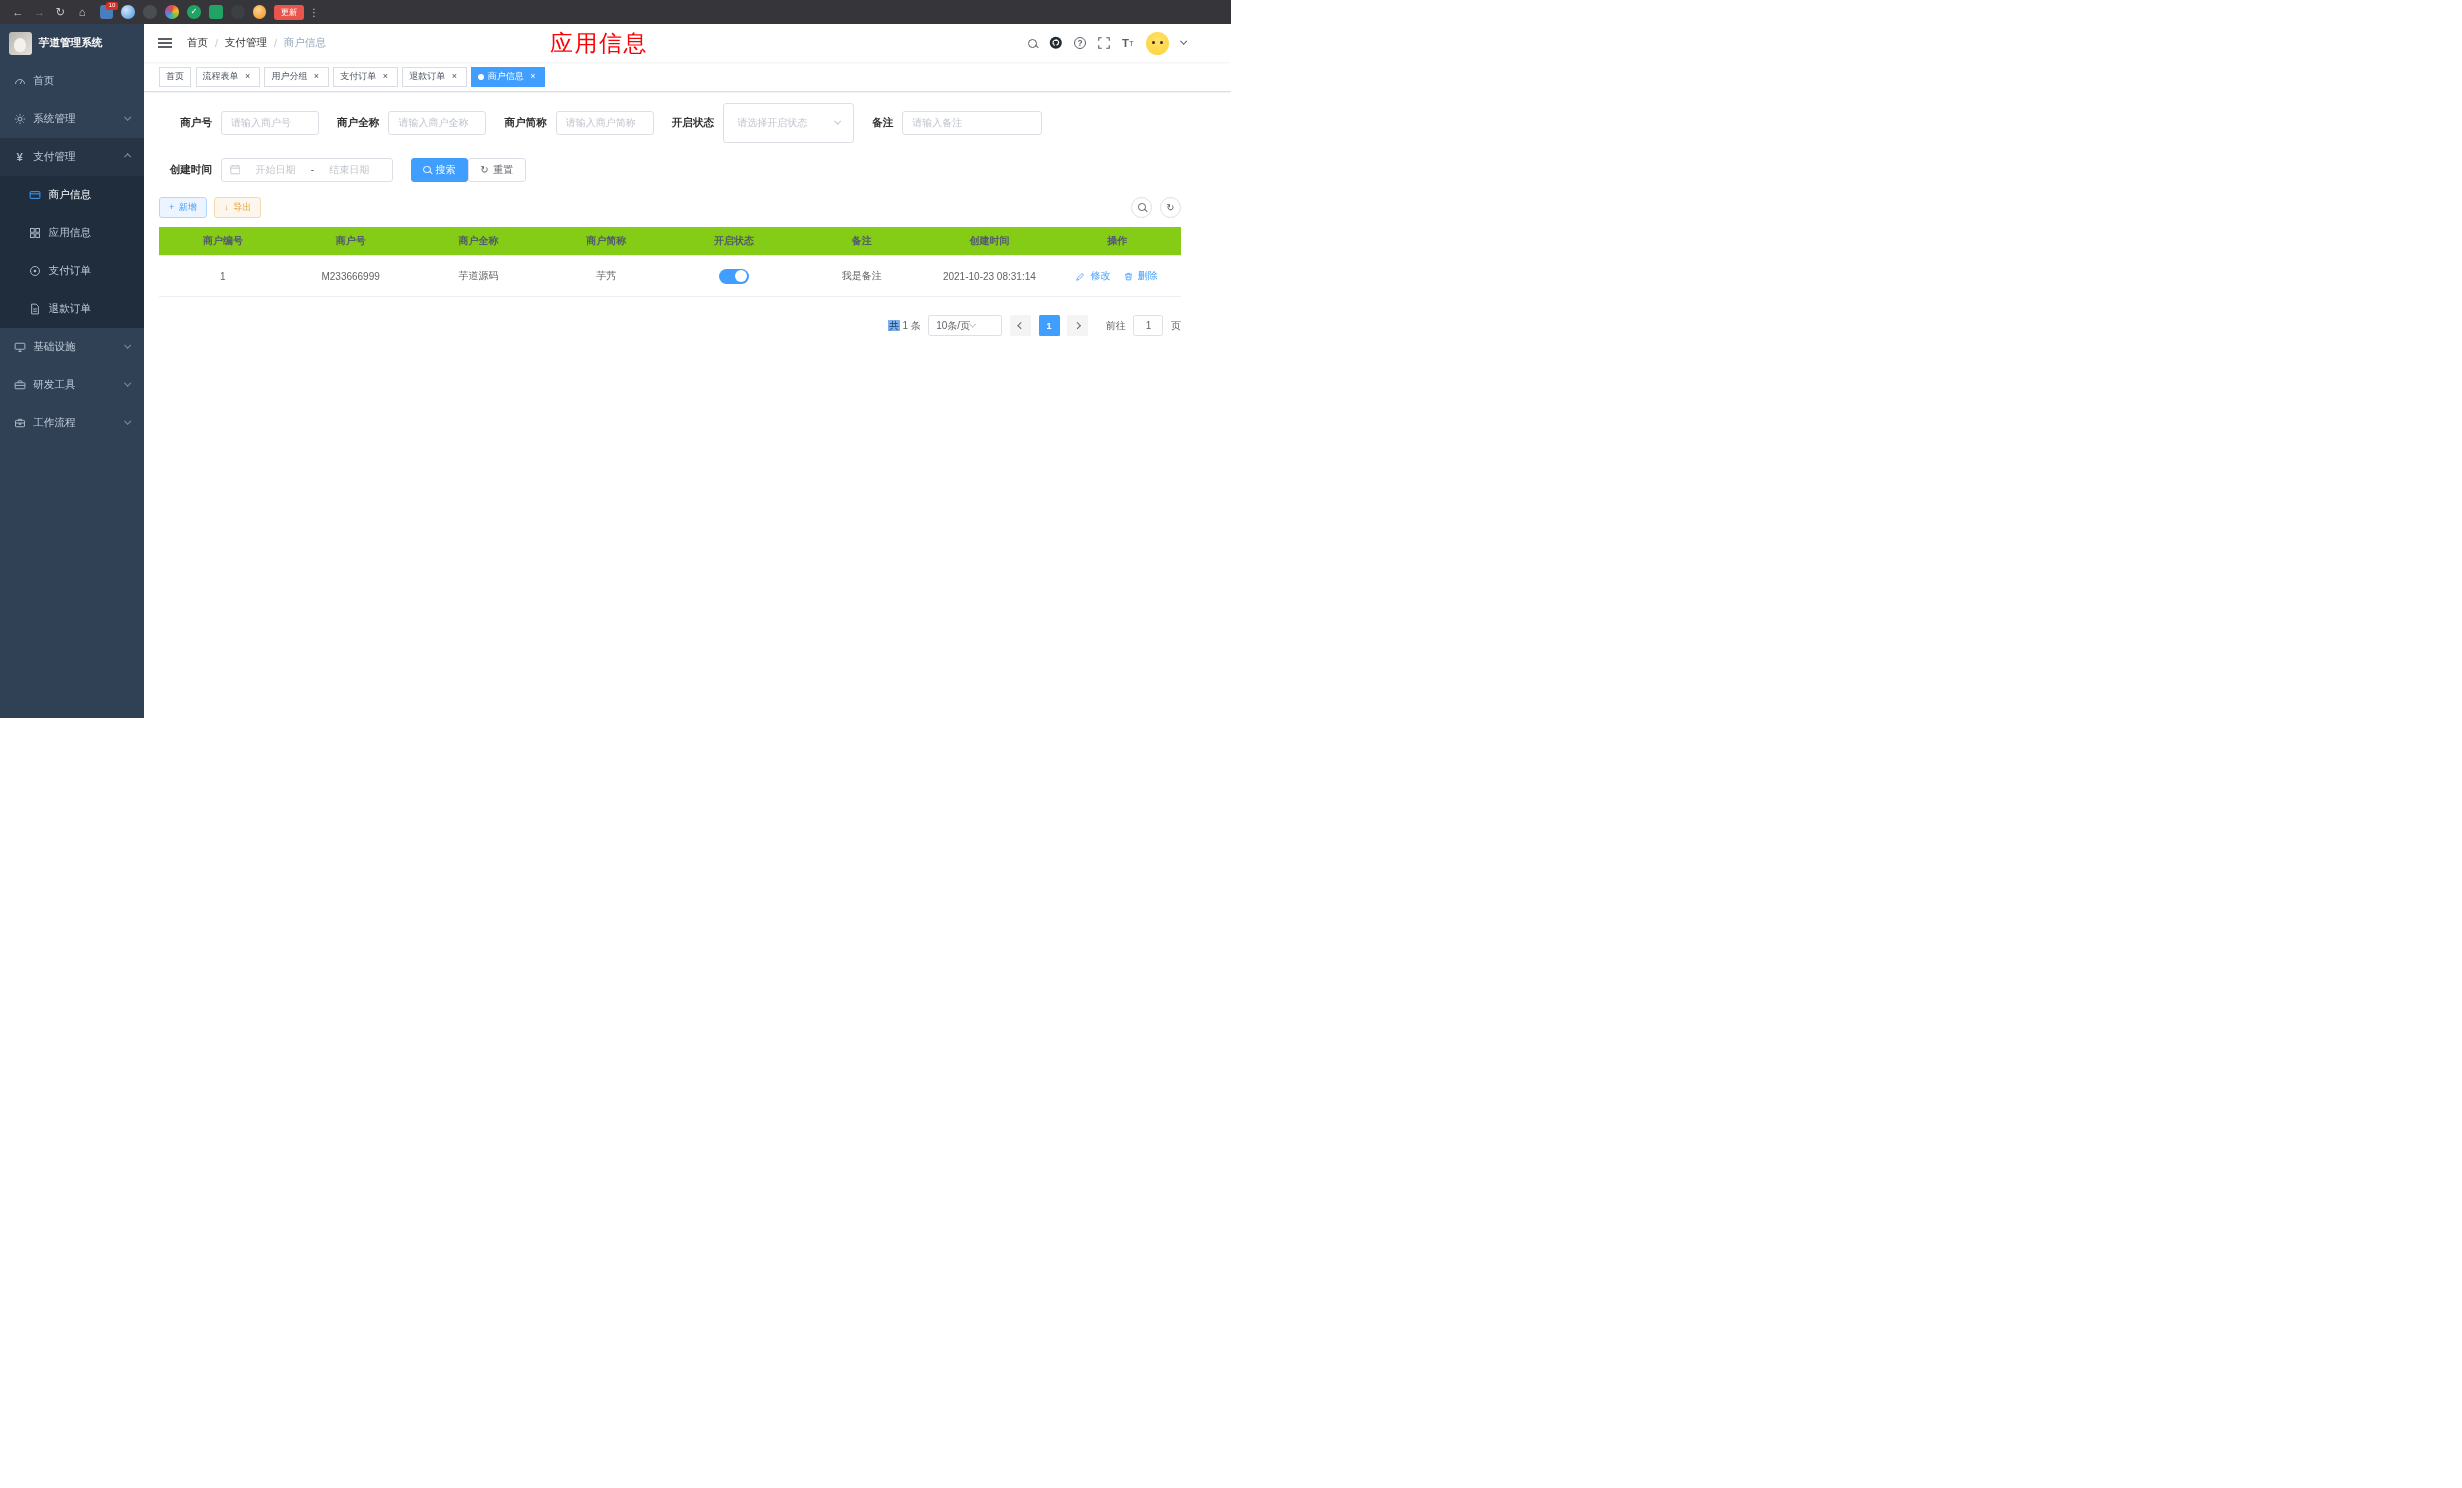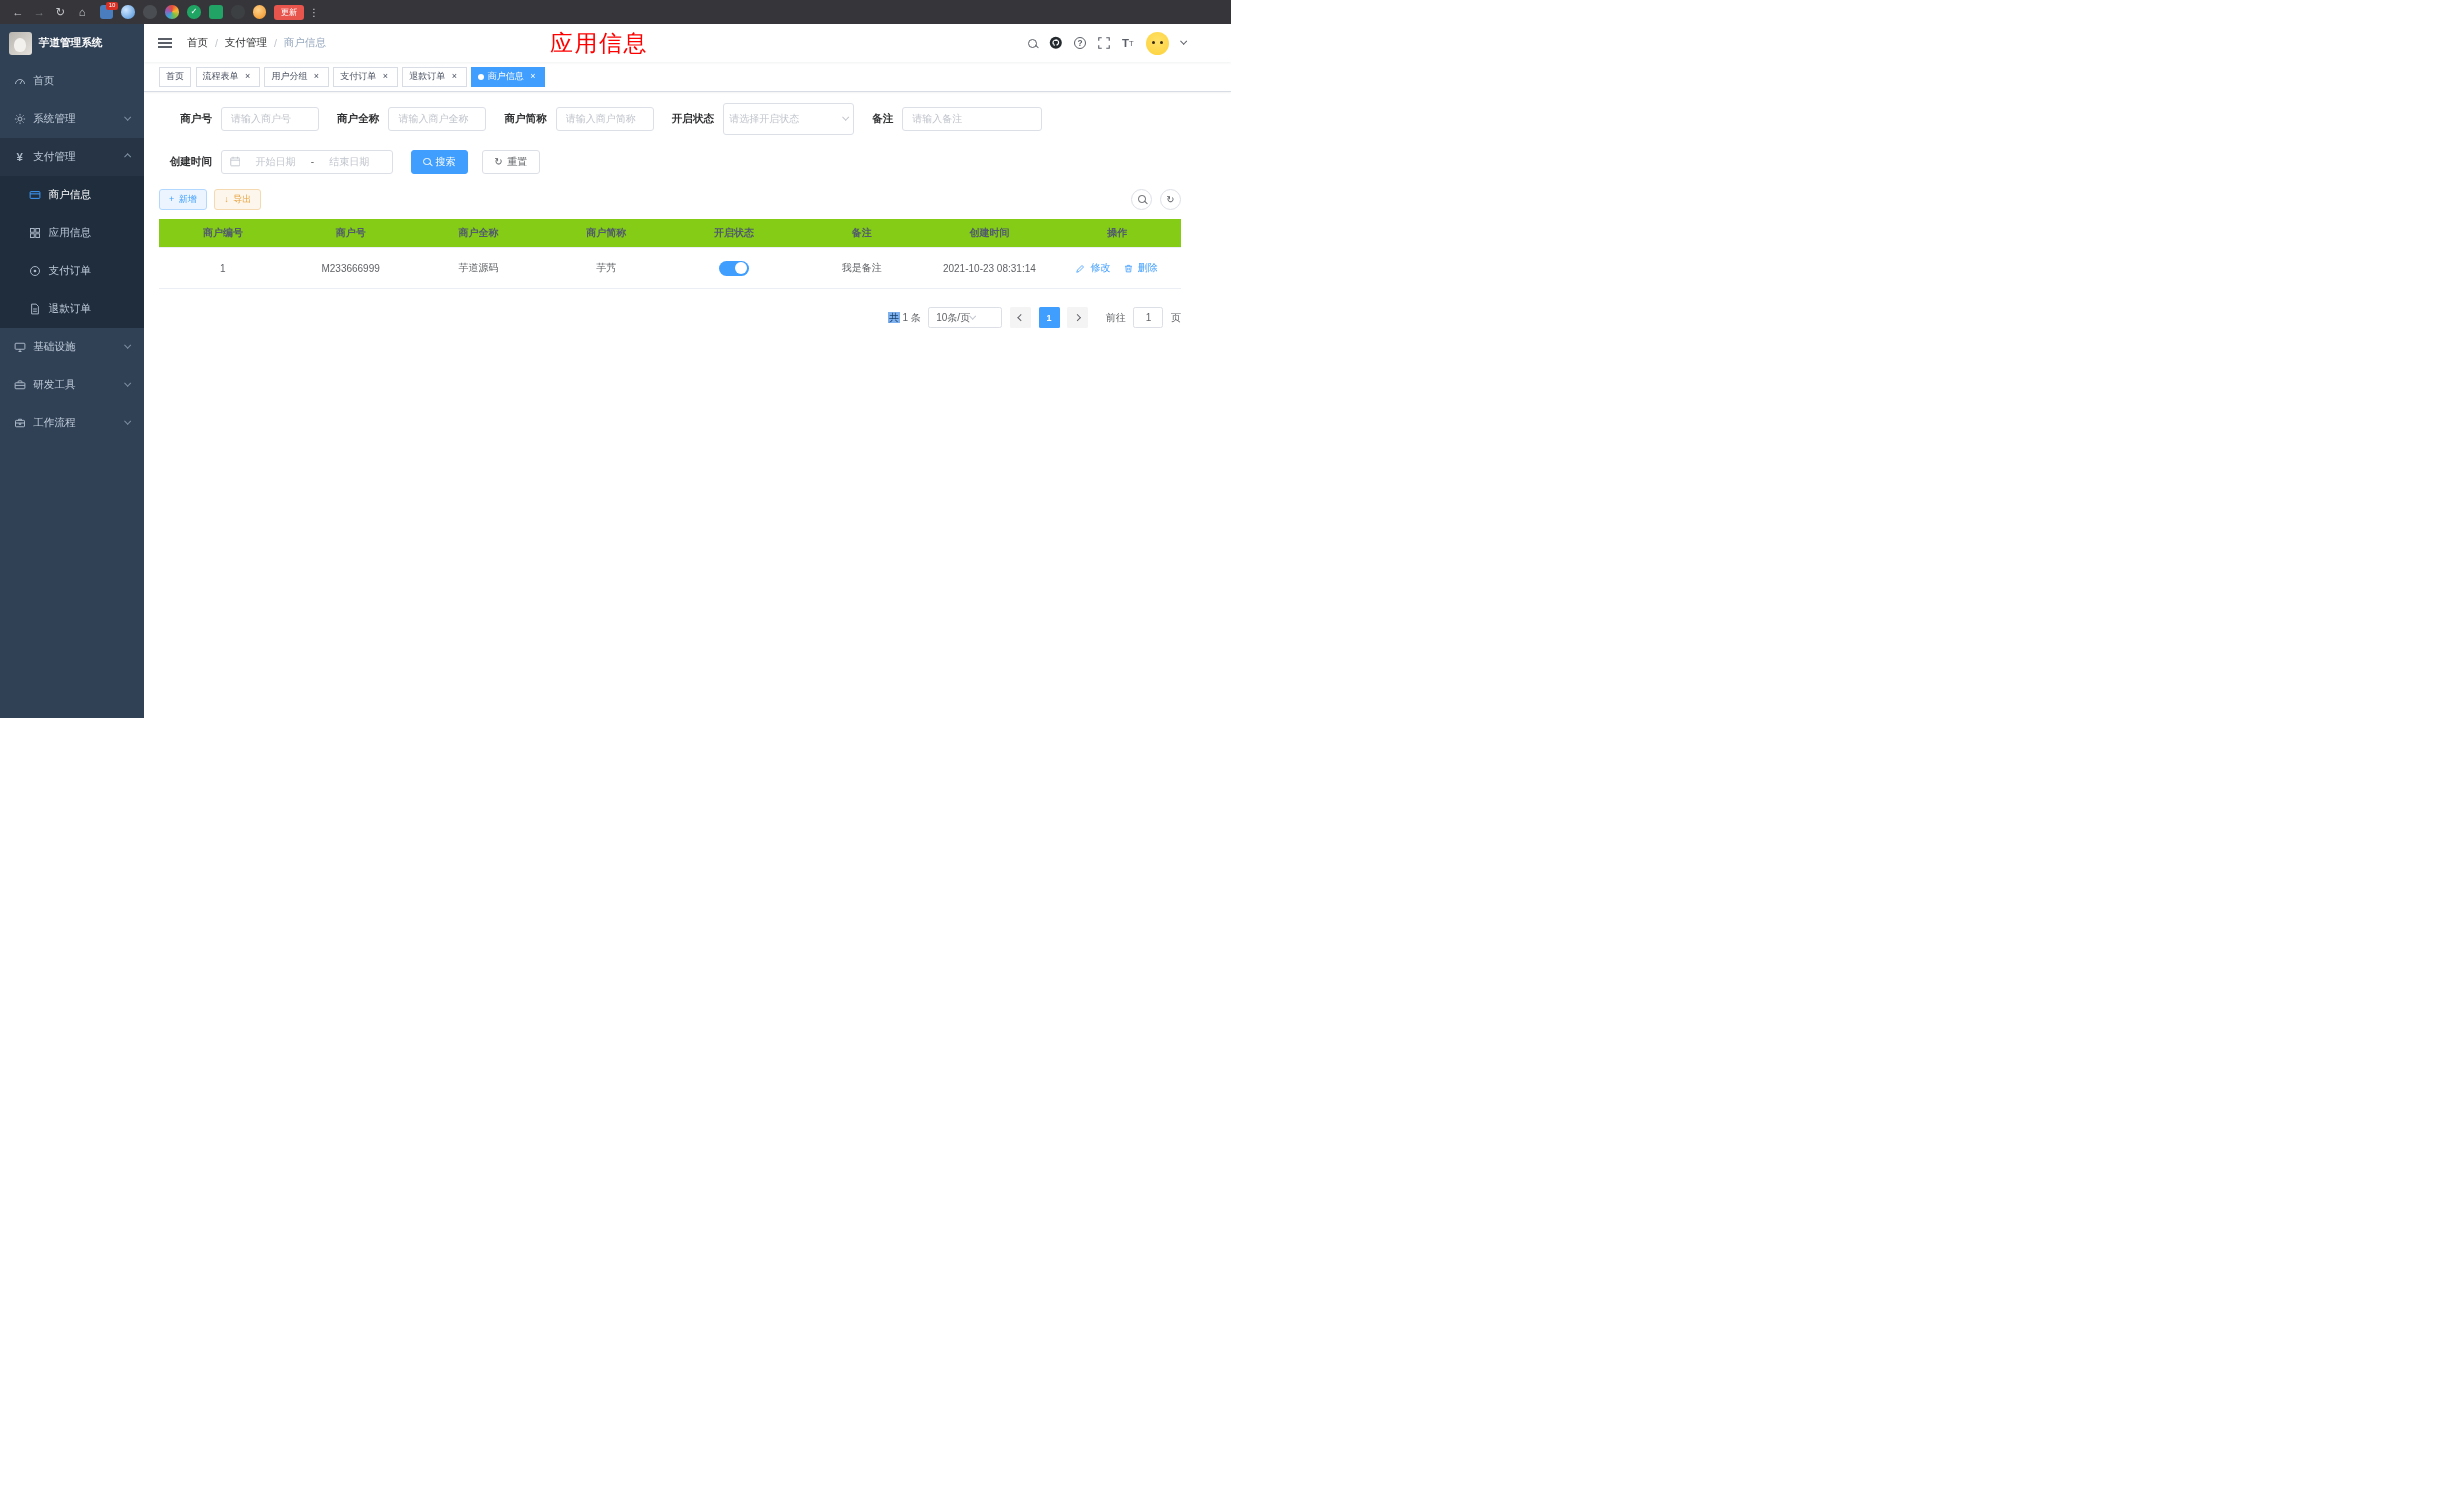--- a/index.html
+++ b/index.html
@@ -66,21 +66,21 @@
 
 
 .content{padding:10.6px 50px 0 15px}
 .filter-row{display:flex;align-items:center;margin-bottom:15px}
 .field{display:flex;align-items:center;margin-right:18px}
 .f-label{font-size:10.6px;font-weight:700;color:#303133;margin-right:9px;white-space:nowrap}
 .f-label.w70{width:53px;text-align:right}
 .f-input{height:24px;border:0.8px solid #dcdfe6;border-radius:3px;padding:0 9px;font-size:10px;color:#606266;outline:none;background:#fff}
 .f-input::placeholder{color:#c0c4cc}
 .w160{width:98px}.w173{width:131px}.w185{width:140px}
-.f-select{height:32px;border:0.8px solid #dcdfe6;border-radius:3px;display:flex;align-items:center;justify-content:space-between;padding:0 5px;color:#c0c4cc;font-size:10px;background:#fff;cursor:pointer}
+.f-select{height:40px;border:0.8px solid #dcdfe6;border-radius:3px;display:flex;align-items:center;justify-content:space-between;padding:0 13px;color:#c0c4cc;font-size:10px;background:#fff;cursor:pointer}
 .f-select .chev{color:#c0c4cc}
 .daterange{width:172px;height:24px;border:0.8px solid #dcdfe6;border-radius:3px;display:flex;align-items:center;padding:0 7.6px;font-size:10px;color:#c0c4cc;background:#fff;cursor:pointer}
 .daterange .dr-sep{color:#606266;flex:none}
 .daterange span{flex:1;text-align:center}
 
 .btn{height:24px;border-radius:3px;font-size:10px;display:inline-flex;align-items:center;gap:4.5px;padding:0 11.4px;cursor:pointer;border:0.8px solid #dcdfe6;background:#fff;color:#606266}
 .btn-primary{background:#409eff;border-color:#409eff;color:#fff}
 .btn-sm{height:21px;padding:0 9px;font-size:9px}
 .btn-plain-primary{background:#ecf5ff;border-color:#b3d8ff;color:#409eff}
 .btn-plain-warning{background:#fdf6ec;border-color:#f5dab1;color:#e6a23c}
@@ -352,21 +352,21 @@
           <div class="daterange">
             <svg width="10.6" height="10.6" viewBox="0 0 14 14" fill="none" stroke="#c0c4cc" stroke-width="1.2">
                 <rect x="1" y="2.5" width="12" height="10.5" rx="1"></rect>
                 <path d="M1 5.5h12M4 1v2.5M10 1v2.5"></path>
               </svg>
             <span>开始日期</span>
             <span class="dr-sep">-</span>
             <span>结束日期</span>
           </div>
         </div>
-        <button class="btn btn-primary" style="margin-right:14px">
+        <button class="btn btn-primary" style="margin-right:0">
           <span class="isearch"></span>
           <span>搜索</span>
         </button>
         <button class="btn">
           <span>↻</span>
           <span>重置</span>
         </button>
       </div>
 
       <div class="toolbar">

